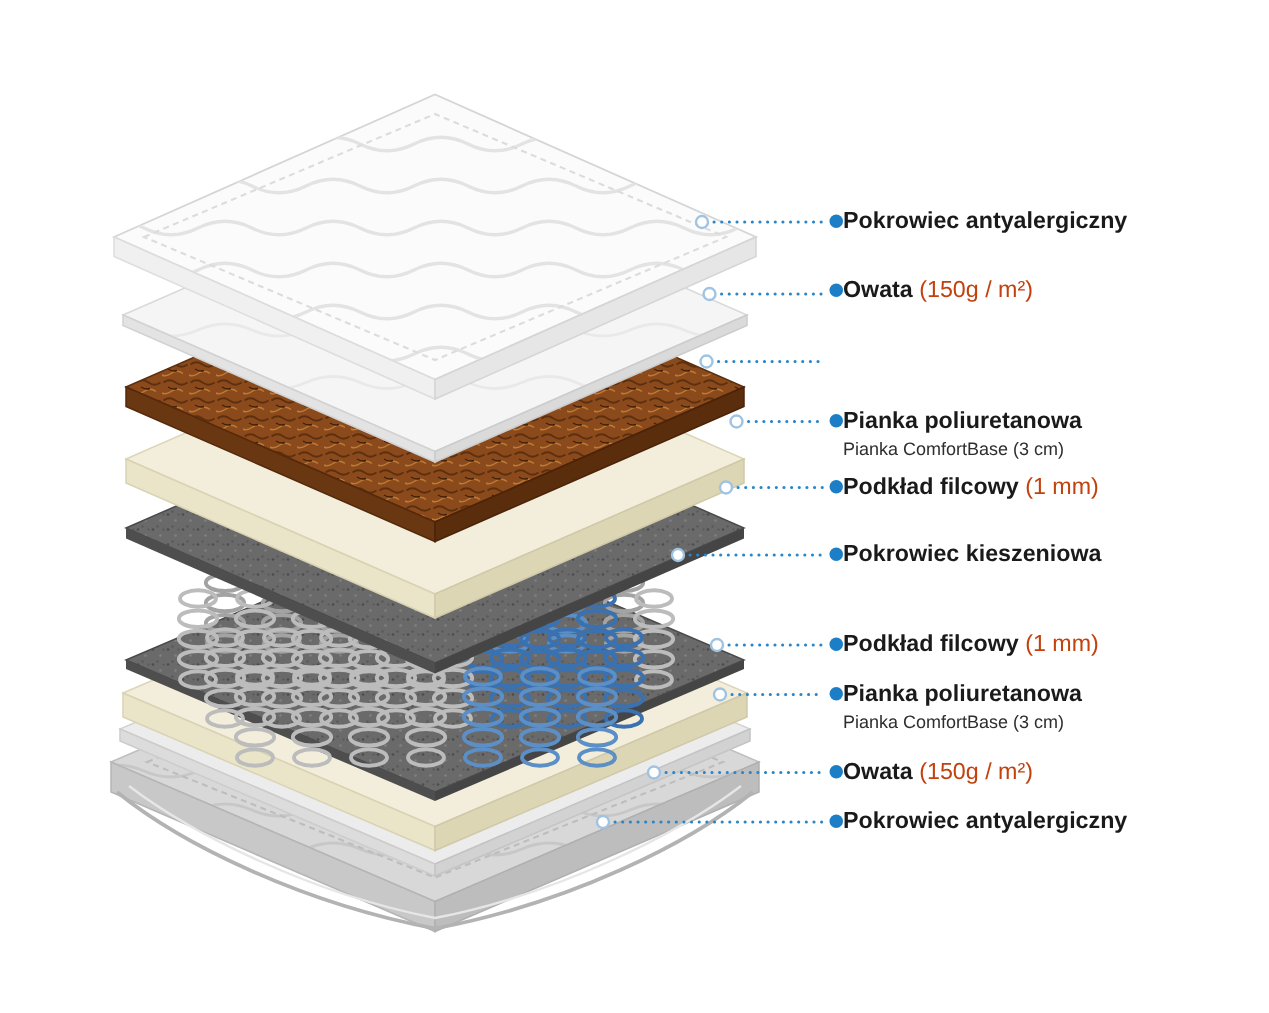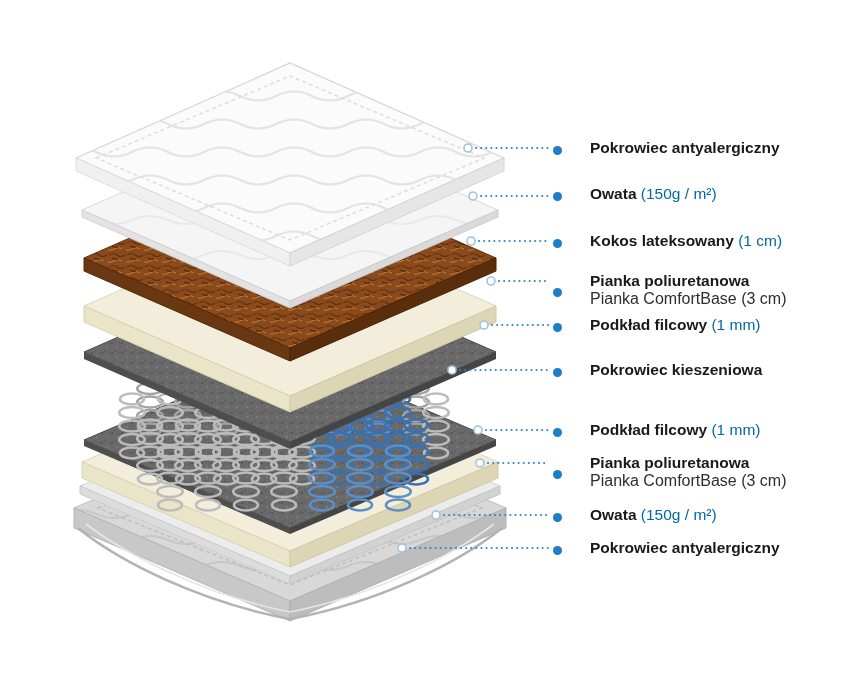--- a/index.html
+++ b/index.html
@@ -1,26 +1,26 @@
 <!DOCTYPE html>
 <html><head>
 <meta charset="utf-8">
 <style>
   html,body{margin:0;padding:0;background:#ffffff;}
   body{font-family:"Liberation Sans",sans-serif;}
   .stage{position:relative;width:846px;height:675px;background:#ffffff;overflow:hidden;}
   svg.scene{position:absolute;left:0;top:0;}
 
   
-  .label{position:absolute;display:flex;gap:28px;align-items:center;}
+  .label{position:absolute;display:flex;gap:0;align-items:flex-start;}
   .dot{width:9px;height:9px;border-radius:50%;background:#1b7ec6;margin-top:5px;flex:0 0 auto;}
   .txt{display:block;}
   .l1{display:block;font-size:15.5px;line-height:19px;font-weight:700;color:#1a1a1a;white-space:nowrap;}
-  .l1 .nrm{font-weight:400;color:#0369a1;}
-  .l2{display:block;font-size:16px;line-height:18px;font-weight:400;color:#2e2e2e;white-space:nowrap;}
+  .l1 .nrm{font-weight:400;color:#c2410c;}
+  .l2{display:block;font-size:12px;line-height:18px;font-weight:400;color:#2e2e2e;white-space:nowrap;}
   .l2:empty{display:none;}
 
   
   .leader{stroke:#2a86c8;stroke-width:2;stroke-linecap:round;stroke-dasharray:0.1 5;fill:none;}
   .marker{fill:#ffffff;stroke:#9fc3e0;stroke-width:1.6;}
   .coil{fill:none;stroke:currentColor;stroke-width:2.6;}
   use.cg{color:#bcbcbc;}
   use.cg2{color:#a3a3a3;}
   use.cb{color:#3a71b0;}
   use.cb2{color:#5d8fc7;}
@@ -216,26 +216,20 @@
       </span>
   </div>
 
   <div class="label" style="top:184px;left:553px">
     <span class="dot"></span>
     <span class="txt">
         <span class="l1"><b>Owata</b><span class="nrm"> (150g / m²)</span></span>
       </span>
   </div>
 
-  <div class="label" style="top:231px;left:553px">
-    <span class="dot"></span>
-    <span class="txt">
-        <span class="l1"><b>Kokos lateksowany</b><span class="nrm"> (1 cm)</span></span>
-      </span>
-  </div>
 
   <div class="label" style="top:271px;left:553px">
     <span class="dot"></span>
     <span class="txt">
         <span class="l1"><b>Pianka poliuretanowa</b><span class="nrm"></span></span>
         <span class="l2">Pianka ComfortBase (3 cm)</span>
       </span>
   </div>
 
   <div class="label" style="top:315px;left:553px">

